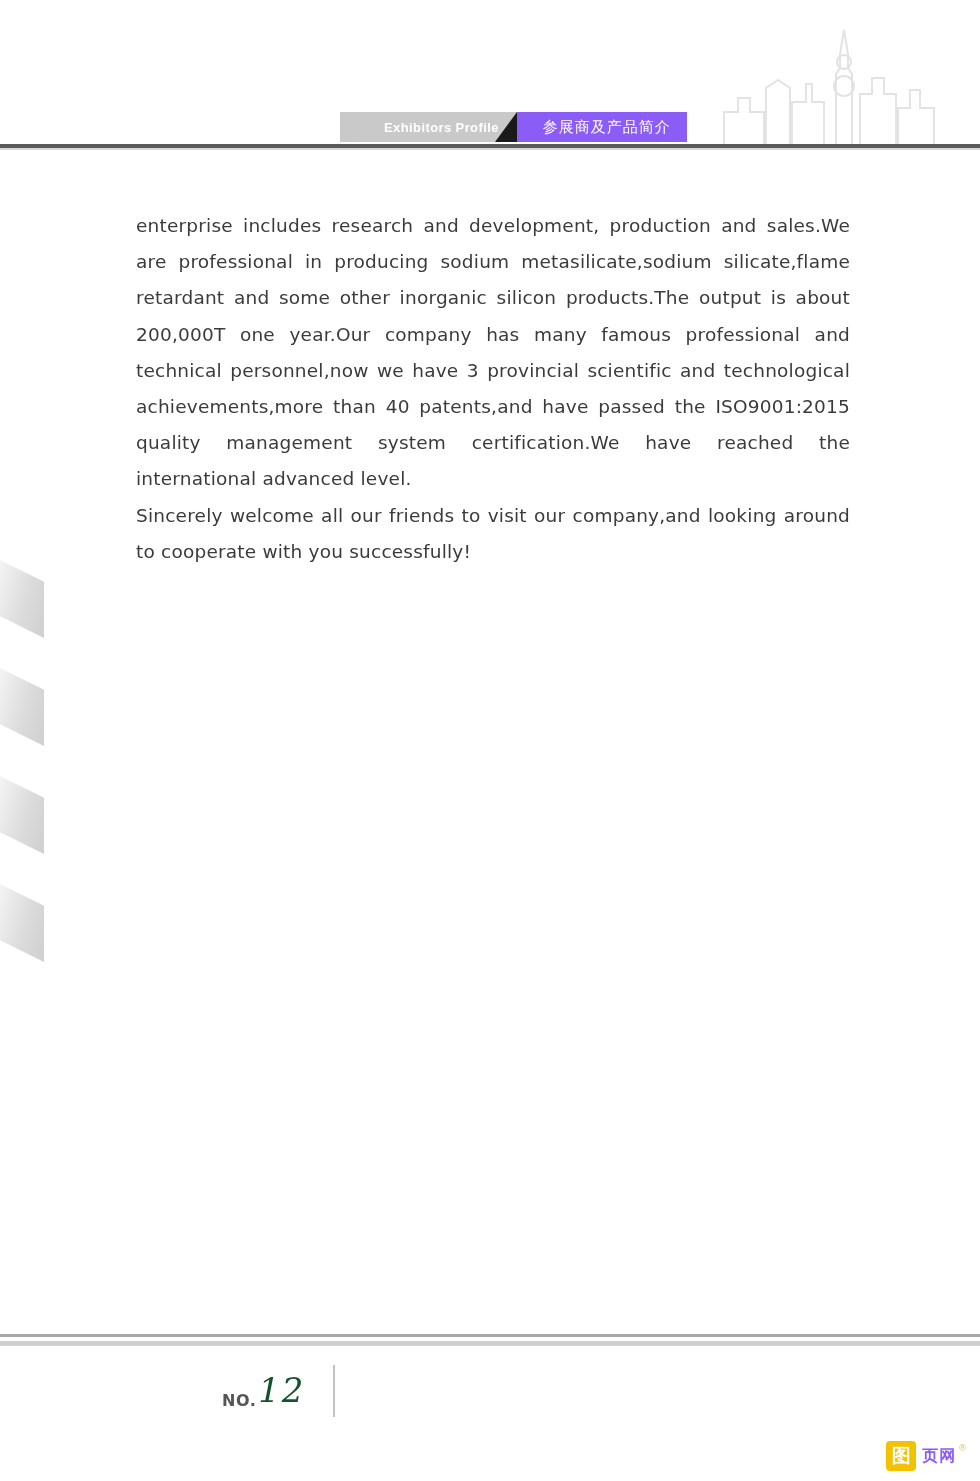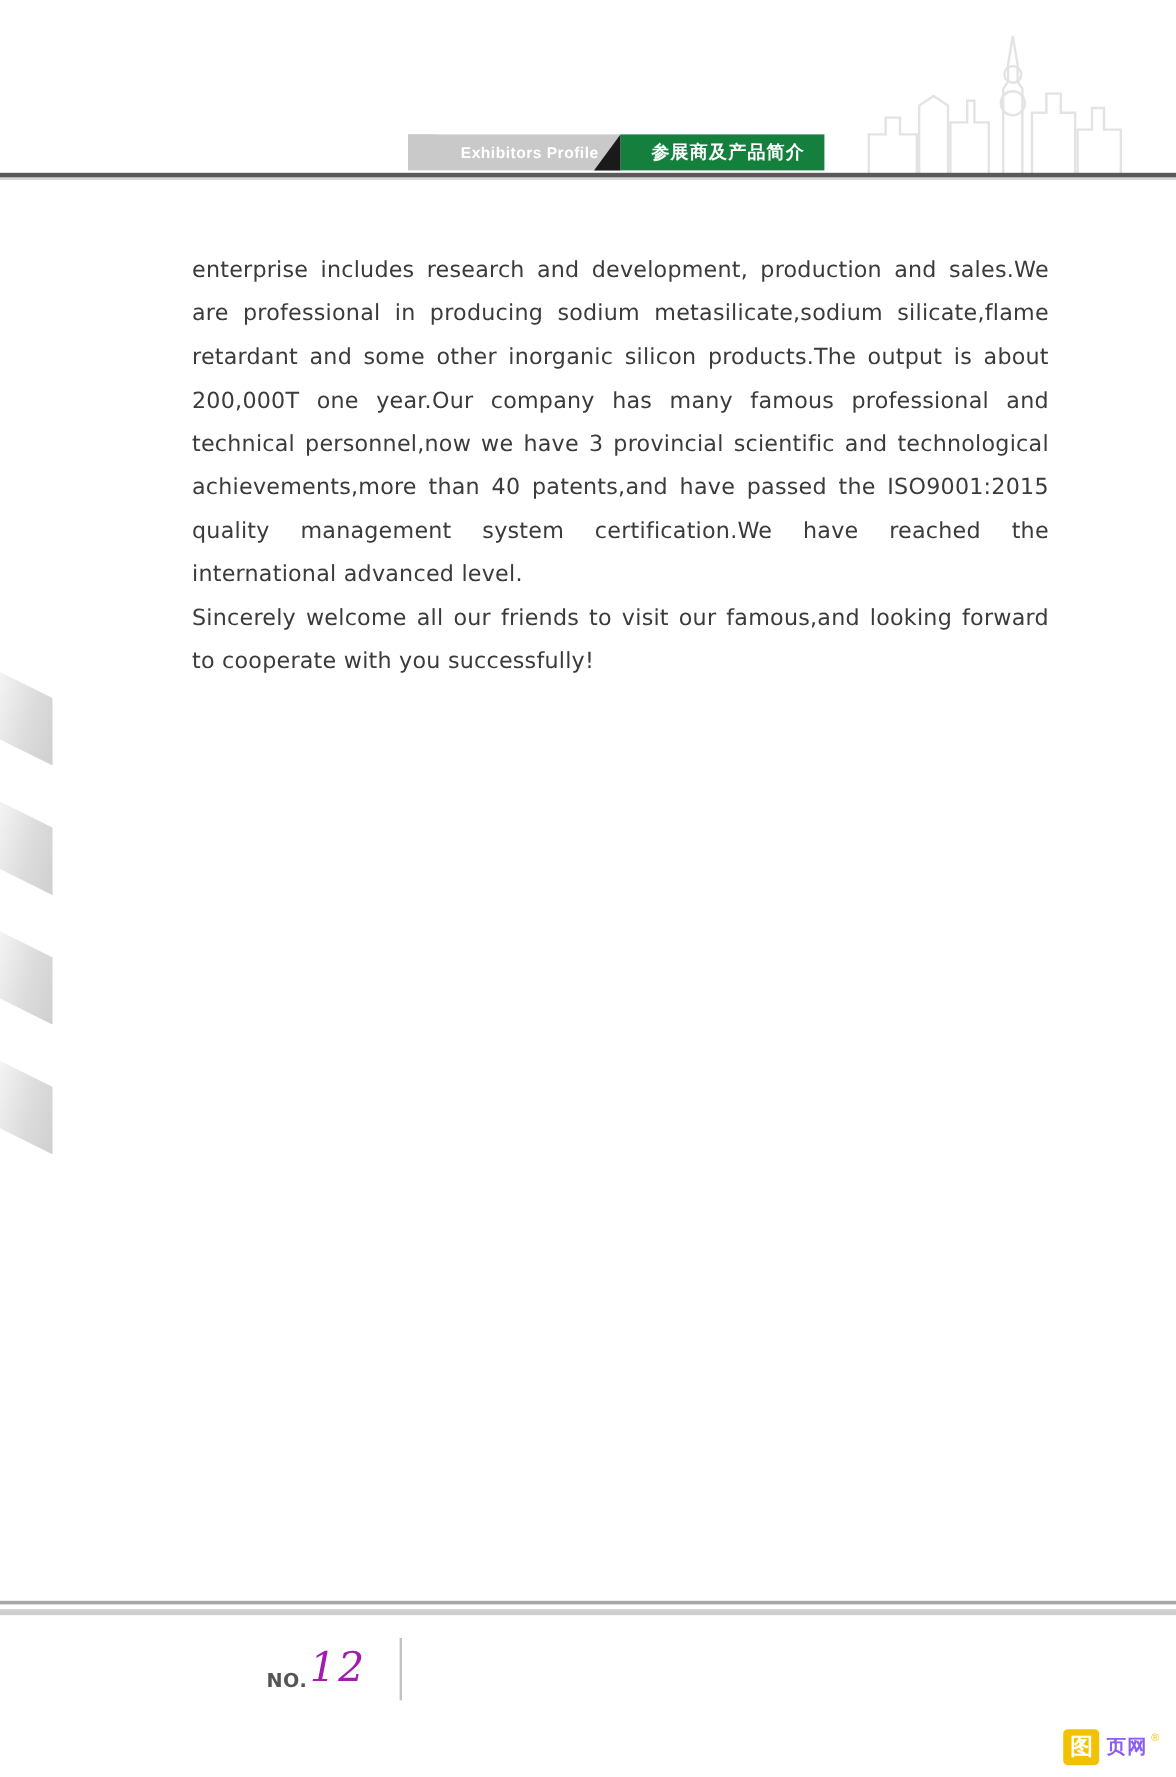--- a/index.html
+++ b/index.html
@@ -57,24 +57,24 @@
     position: absolute;
     left: 0;
     top: 0;
     border-top: 30px solid #c9c9c9;
     border-left: 22px solid transparent;
     width: 0;
     height: 0;
   }
 
   .tab-cn {
-    background: #15803d;
+    background: #8b5cf6;
     color: #ffffff;
     font-size: 15px;
-    font-weight: bold;
+    font-weight: normal;
     display: flex;
     align-items: center;
     padding: 0 16px 0 26px;
     position: relative;
     letter-spacing: 1px;
   }
   .tab-cn::before {
     content: "";
     position: absolute;
     left: -22px;
@@ -120,21 +120,20 @@
   .r2 { top: 108px; height: 78px; clip-path: polygon(0 0, 100% 28%, 100% 100%, 0 72%); }
   .r3 { top: 216px; height: 78px; clip-path: polygon(0 0, 100% 28%, 100% 100%, 0 72%); }
   .r4 { top: 324px; height: 78px; clip-path: polygon(0 0, 100% 28%, 100% 100%, 0 72%); }
 
   
   .content {
     position: absolute;
     left: 136px;
     top: 208px;
     width: 714px;
-    margin-left: 24px;
   }
   .para {
     margin: 0;
     font-family: "DejaVu Sans", sans-serif;
     font-size: 18.5px;
     line-height: 36.2px;
     color: #3b3b3b;
     text-align: justify;
     text-align-last: left;
     letter-spacing: 0.2px;
@@ -170,21 +169,21 @@
     font-size: 16px;
     font-weight: bold;
     letter-spacing: 0.5px;
   }
   .page-no .num {
     font-family: "DejaVu Serif", serif;
     font-style: italic;
     font-size: 34px;
     margin-left: 2px;
     letter-spacing: 2px;
-    color: #a21caf;
+    color: #14532d;
   }
   .page-divider {
     position: absolute;
     left: 333px;
     top: 1365px;
     width: 2px;
     height: 52px;
     background: #c2c2c2;
   }
 
@@ -254,21 +253,21 @@
 
 <div class="ribbons">
   <div class="ribbon r1"></div>
   <div class="ribbon r2"></div>
   <div class="ribbon r3"></div>
   <div class="ribbon r4"></div>
 </div>
 
 <div class="content">
   <p class="para">enterprise includes research and development, production and sales.We are professional in producing sodium metasilicate,sodium silicate,flame retardant and some other inorganic silicon products.The output is about 200,000T one year.Our company has many famous professional and technical personnel,now we have 3 provincial scientific and technological achievements,more than 40 patents,and have passed the ISO9001:2015 quality management system certification.We have reached the international advanced level.</p>
-  <p class="para">Sincerely welcome all our friends to visit our famous,and looking forward to cooperate with you successfully!</p>
+  <p class="para">Sincerely welcome all our friends to visit our company,and looking around to cooperate with you successfully!</p>
 </div>
 
 <div class="footer-rule-top"></div>
 <div class="footer-rule-bottom"></div>
 
 <div class="page-no">
   <span class="lbl">NO.</span>
   <span class="num">12</span>
 </div>
 <div class="page-divider"></div>

